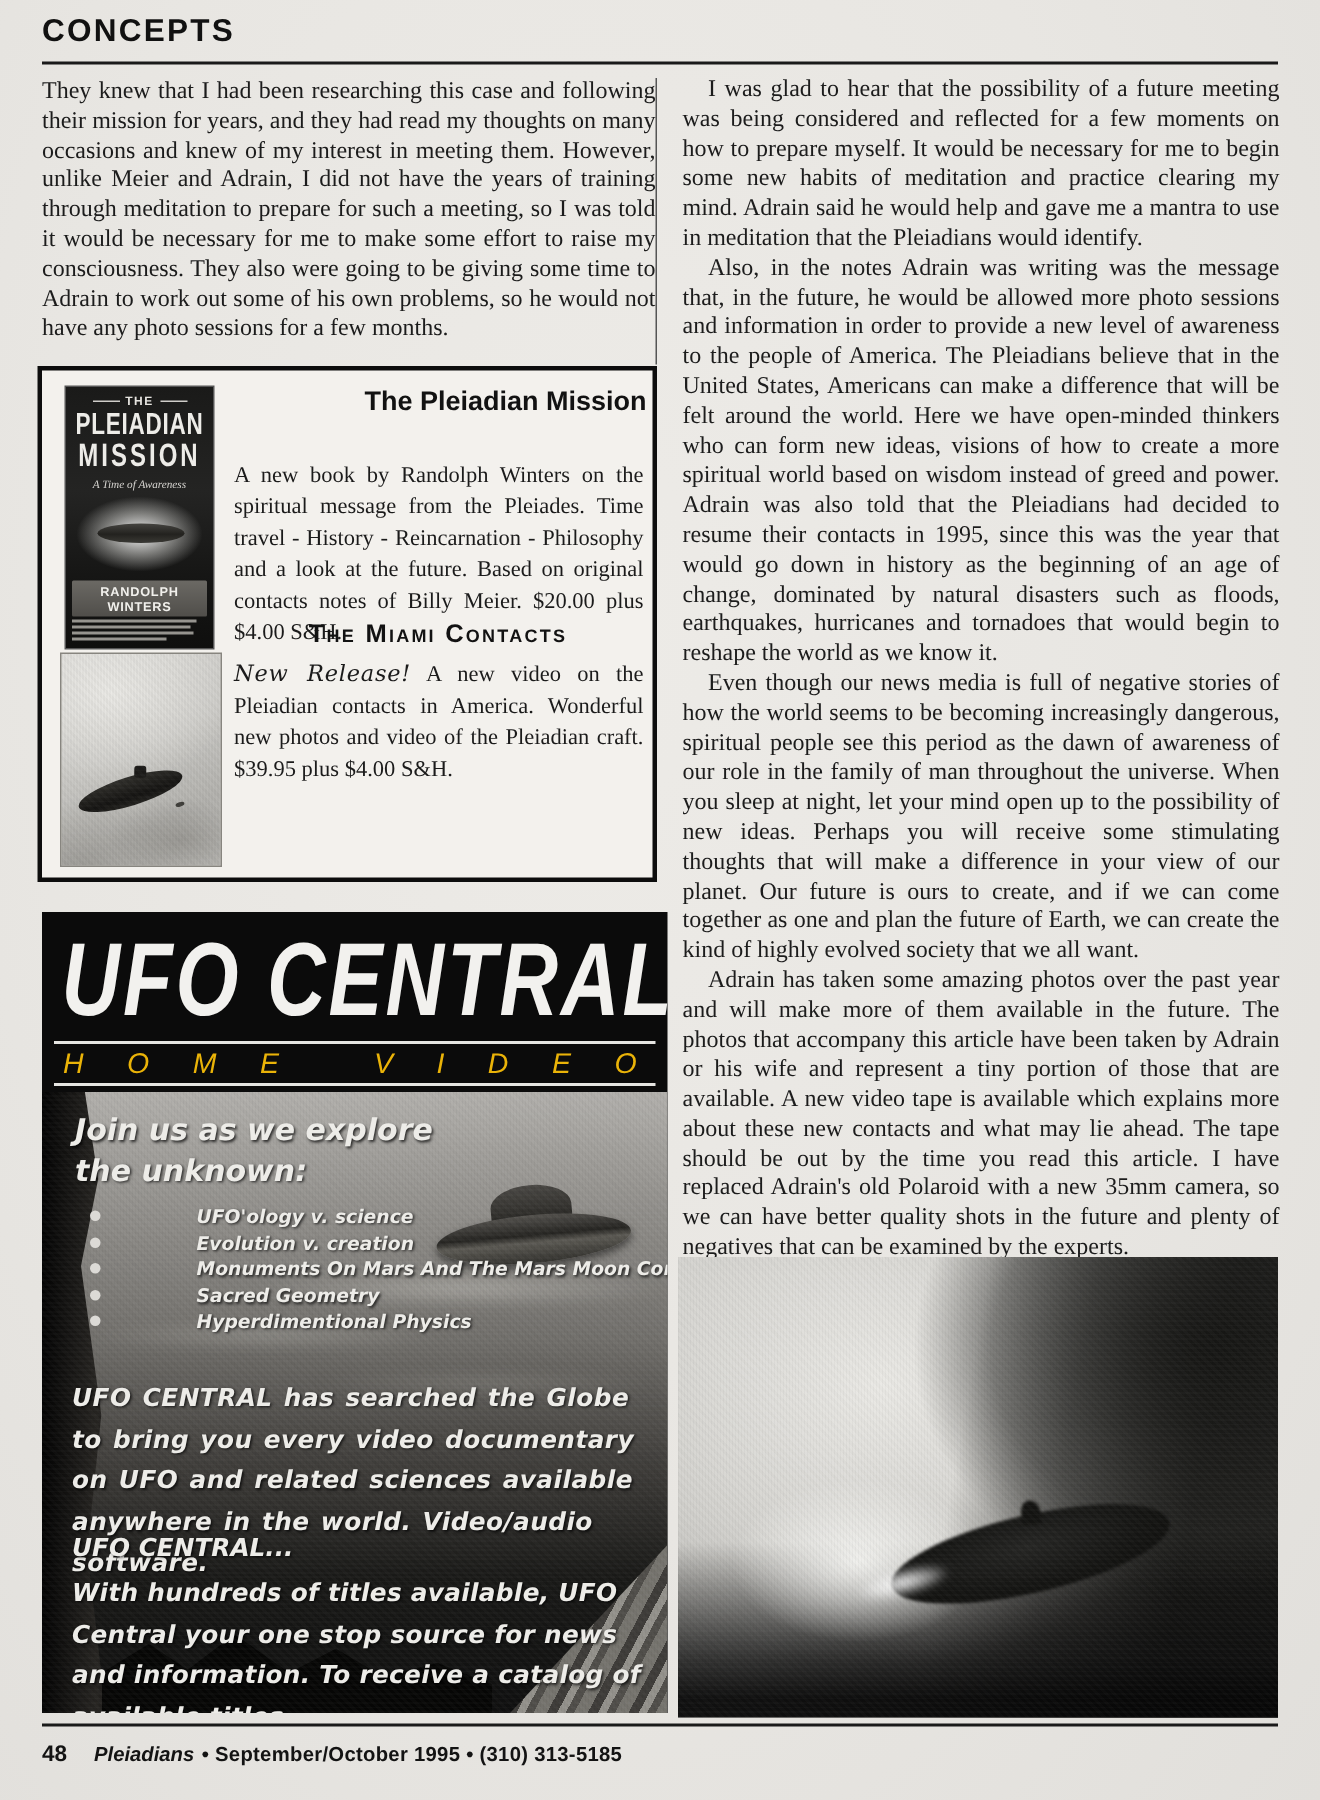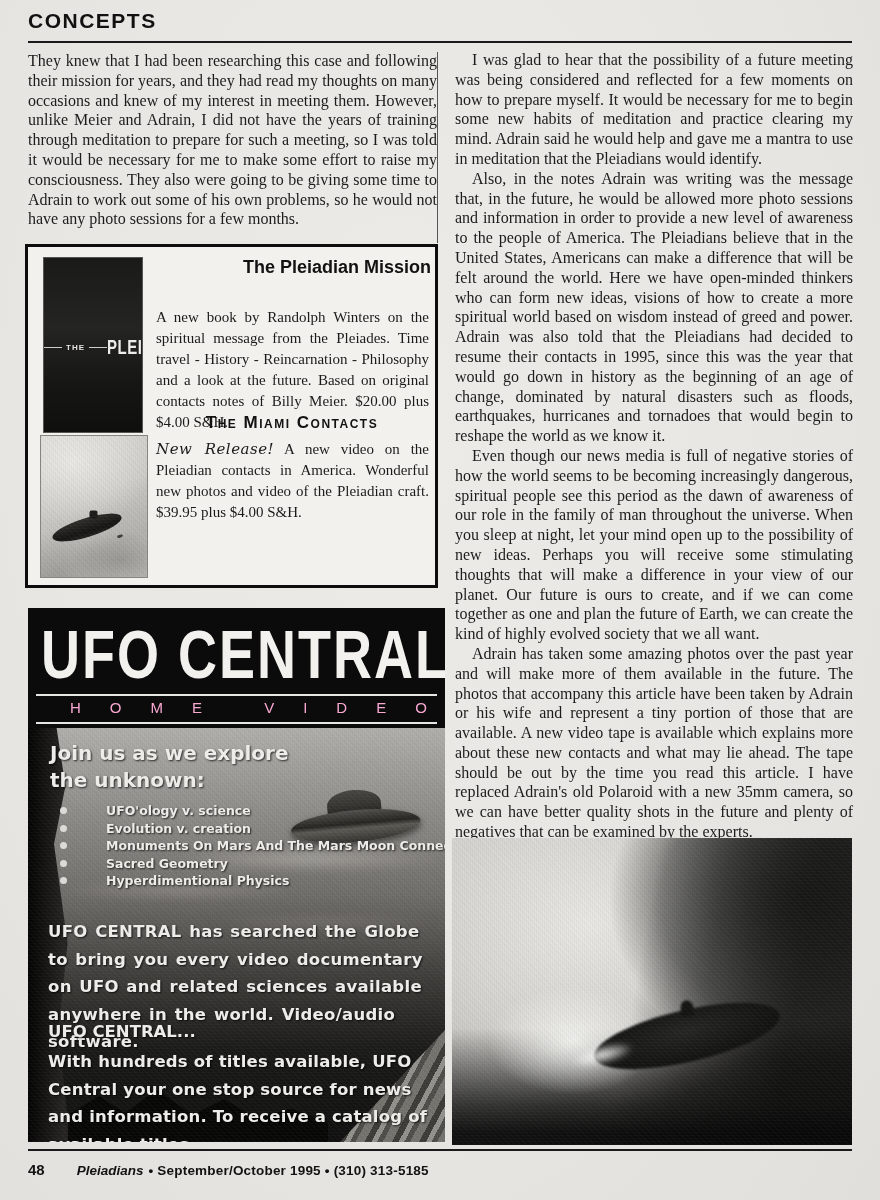--- a/index.html
+++ b/index.html
@@ -41,21 +41,21 @@
     font-family:"Liberation Sans", sans-serif; font-weight:bold; font-size:17px;
     font-variant:small-caps; letter-spacing:1.5px; color:#121212;
   }
   .ad-body2 { position:absolute; left:128px; top:192px; width:273px; font-size:15px; line-height:21px; text-align:justify; }
   .script-lead { font-style:italic; font-family:"DejaVu Serif", serif; letter-spacing:.5px; }
 
   
   .cover {
     position:absolute; left:15px; top:10px; width:100px; height:176px;
     background:linear-gradient(to bottom,#1a1a19 0%,#242423 40%,#161615 72%,#0f0f0e 100%);
-    border:1px solid #555; display:flex; flex-direction:row; align-items:center; overflow:hidden;
+    border:1px solid #555; display:flex; flex-direction:column; align-items:center; overflow:hidden;
   }
   .cov-the { margin-top:5px; font-family:"Liberation Sans",sans-serif; font-weight:bold; font-size:8px;
     color:#e6e4e0; letter-spacing:1px; display:flex; align-items:center; gap:4px; }
   .cov-the::before,.cov-the::after { content:""; width:18px; height:1px; background:#cfcdc9; }
   .cov-t1 { font-family:"Liberation Sans",sans-serif; font-weight:bold; font-size:15px; letter-spacing:.5px;
     color:#edece8; transform:scaleY(1.35); margin-top:3px; }
   .cov-t2 { font-family:"Liberation Sans",sans-serif; font-weight:bold; font-size:16px; letter-spacing:2px;
     color:#edece8; transform:scaleY(1.35); margin-top:4px; }
   .cov-sub { font-size:7.5px; font-style:italic; color:#d6d4d0; margin-top:4px;text-align:center; }
   .cov-scene { position:relative; width:100%; height:58px; }
@@ -81,30 +81,30 @@
   }
   .miami-saucer { position:absolute; left:10px; top:82px; width:72px; height:19px; border-radius:50%;
     transform:rotate(-17deg);
     background:linear-gradient(to bottom,#31302c 0%,#161513 70%,#242320 100%); }
   .miami-saucer::before { content:""; position:absolute; left:58%; top:-5px; width:8px; height:8px;
     background:#1d1c1a; border-radius:2px; transform:rotate(18deg); }
   .miami-saucer::after { content:""; position:absolute; left:86%; top:135%; width:6px; height:3px;
     background:#403f3b; border-radius:50%; }
 
   
-  .ufo-ad { position:absolute; left:28px; top:608px; width:417px; height:534px; background:#0b0b0b; overflow:hidden; }
+  .ufo-ad { position:absolute; left:28px; top:608px; width:417px; height:534px; background:#0b0b0b; overflow:hidden;font-style:italic; }
   .brand {
     position:absolute; left:13px; top:6px; white-space:nowrap;
     font-family:"Liberation Sans",sans-serif; font-weight:bold; font-size:54px; letter-spacing:2px;
     color:#f2f1ee; transform:scaleY(1.28); transform-origin:left top;
   }
   .hv-rule { position:absolute; left:8px; width:401px; height:2px; background:#e6e5e2; }
   .subbrand {
     position:absolute; left:14px; top:91px; white-space:nowrap; overflow:hidden; width:400px;
-    font-family:"Liberation Sans",sans-serif; font-size:15px; letter-spacing:29px; color:#f9a8d4;margin-left:28px;
+    font-family:"Liberation Sans",sans-serif; font-size:19px; letter-spacing:29px; color:#eab308;
   }
   .scene { position:absolute; left:0; top:120px; width:417px; height:414px;
     background:linear-gradient(to bottom,#b2b0ac 0%,#908e8a 20%,#716f6b 40%,#403e3b 60%,#1a1a18 78%,#101010 100%); }
   .streak { position:absolute; border-radius:50%; filter:blur(4px); }
   .streak.s1 { left:140px; top:118px; width:280px; height:26px;
     background:radial-gradient(closest-side, rgba(196,194,188,.55), transparent); }
   .streak.s2 { left:30px; top:152px; width:240px; height:20px;
     background:radial-gradient(closest-side, rgba(170,168,162,.45), transparent); }
   .streak.s3 { left:180px; top:185px; width:230px; height:18px;
     background:radial-gradient(closest-side, rgba(150,148,142,.4), transparent); }
@@ -119,21 +119,21 @@
     clip-path:polygon(0 0,55% 0,72% 14%,50% 28%,76% 52%,58% 74%,82% 100%,0 100%); }
   .mtn-sil { position:absolute; left:40px; bottom:0; width:260px; height:64px; background:#070706;
     clip-path:polygon(0 100%,0 58%,12% 28%,22% 55%,34% 18%,48% 58%,60% 33%,72% 62%,86% 48%,100% 70%,100% 100%); }
   .mtn-right { position:absolute; right:0; bottom:0; width:150px; height:112px; filter:blur(.4px);
     background:repeating-linear-gradient(118deg,#94928c 0 5px,#504e4a 5px 10px,#76746e 10px 18px,#3e3c39 18px 24px);
     clip-path:polygon(100% 0,30% 100%,100% 100%); }
 
   .adcopy { font-family:"DejaVu Sans", sans-serif; color:#edecE8; text-shadow:1px 1px 2px rgba(0,0,0,.75); }
   .join { position:absolute; left:22px; top:132px; font-size:20px; font-weight:bold; line-height:27px; }
   .topics { position:absolute; left:32px; top:194px; list-style:none; }
-  .topics li { position:relative; padding-left:46px; font-size:12.5px; font-weight:bold; line-height:17.6px;
+  .topics li { position:relative; padding-left:71px; font-size:12.5px; font-weight:bold; line-height:17.6px;
     white-space:nowrap; }
   .topics li::before { content:""; position:absolute; left:0; top:5px; width:7px; height:7px;
     border-radius:50%; background:#dcdad6; }
   .pitch { position:absolute; left:20px; top:310px; width:384px; font-size:16.5px; font-weight:bold;
     line-height:27.5px; letter-spacing:.3px; word-spacing:1.5px; }
   .closer-title { position:absolute; left:20px; top:414px; font-size:16.5px; font-weight:bold; }
   .closer-body { position:absolute; left:20px; top:440px; width:402px; font-size:16.5px; font-weight:bold;
     line-height:27.5px; letter-spacing:.2px; }
 
   
@@ -157,21 +157,21 @@
     background:radial-gradient(closest-side, rgba(255,255,255,.98), rgba(255,255,255,.4) 70%, transparent); }
 
   .grain { position:absolute; inset:0; pointer-events:none; opacity:.55; background-image:
       repeating-linear-gradient(0deg, rgba(255,255,255,.035) 0 1px, transparent 1px 3px),
       repeating-linear-gradient(90deg, rgba(0,0,0,.05) 0 1px, transparent 1px 2px),
       repeating-linear-gradient(45deg, rgba(255,255,255,.03) 0 2px, rgba(0,0,0,.035) 2px 4px); }
 
   
   .footer { position:absolute; left:28px; top:1161px; width:824px; display:flex; align-items:baseline;
     font-family:"Liberation Sans",sans-serif; color:#131313; }
-  .footer .pg { font-size:15px; font-weight:bold; margin-right:32px; }
+  .footer .pg { font-size:15px; font-weight:bold; margin-right:18px; }
   .footer .mag { font-size:13.5px; font-weight:bold; font-style:italic; margin-right:5px; }
   .footer .meta { font-size:13.5px; font-weight:bold; letter-spacing:.2px; }
 </style>
 </head>
 <body>
 
 <div class="page">
 
   <div class="concepts">CONCEPTS</div>
   <div class="rule-top"></div>

